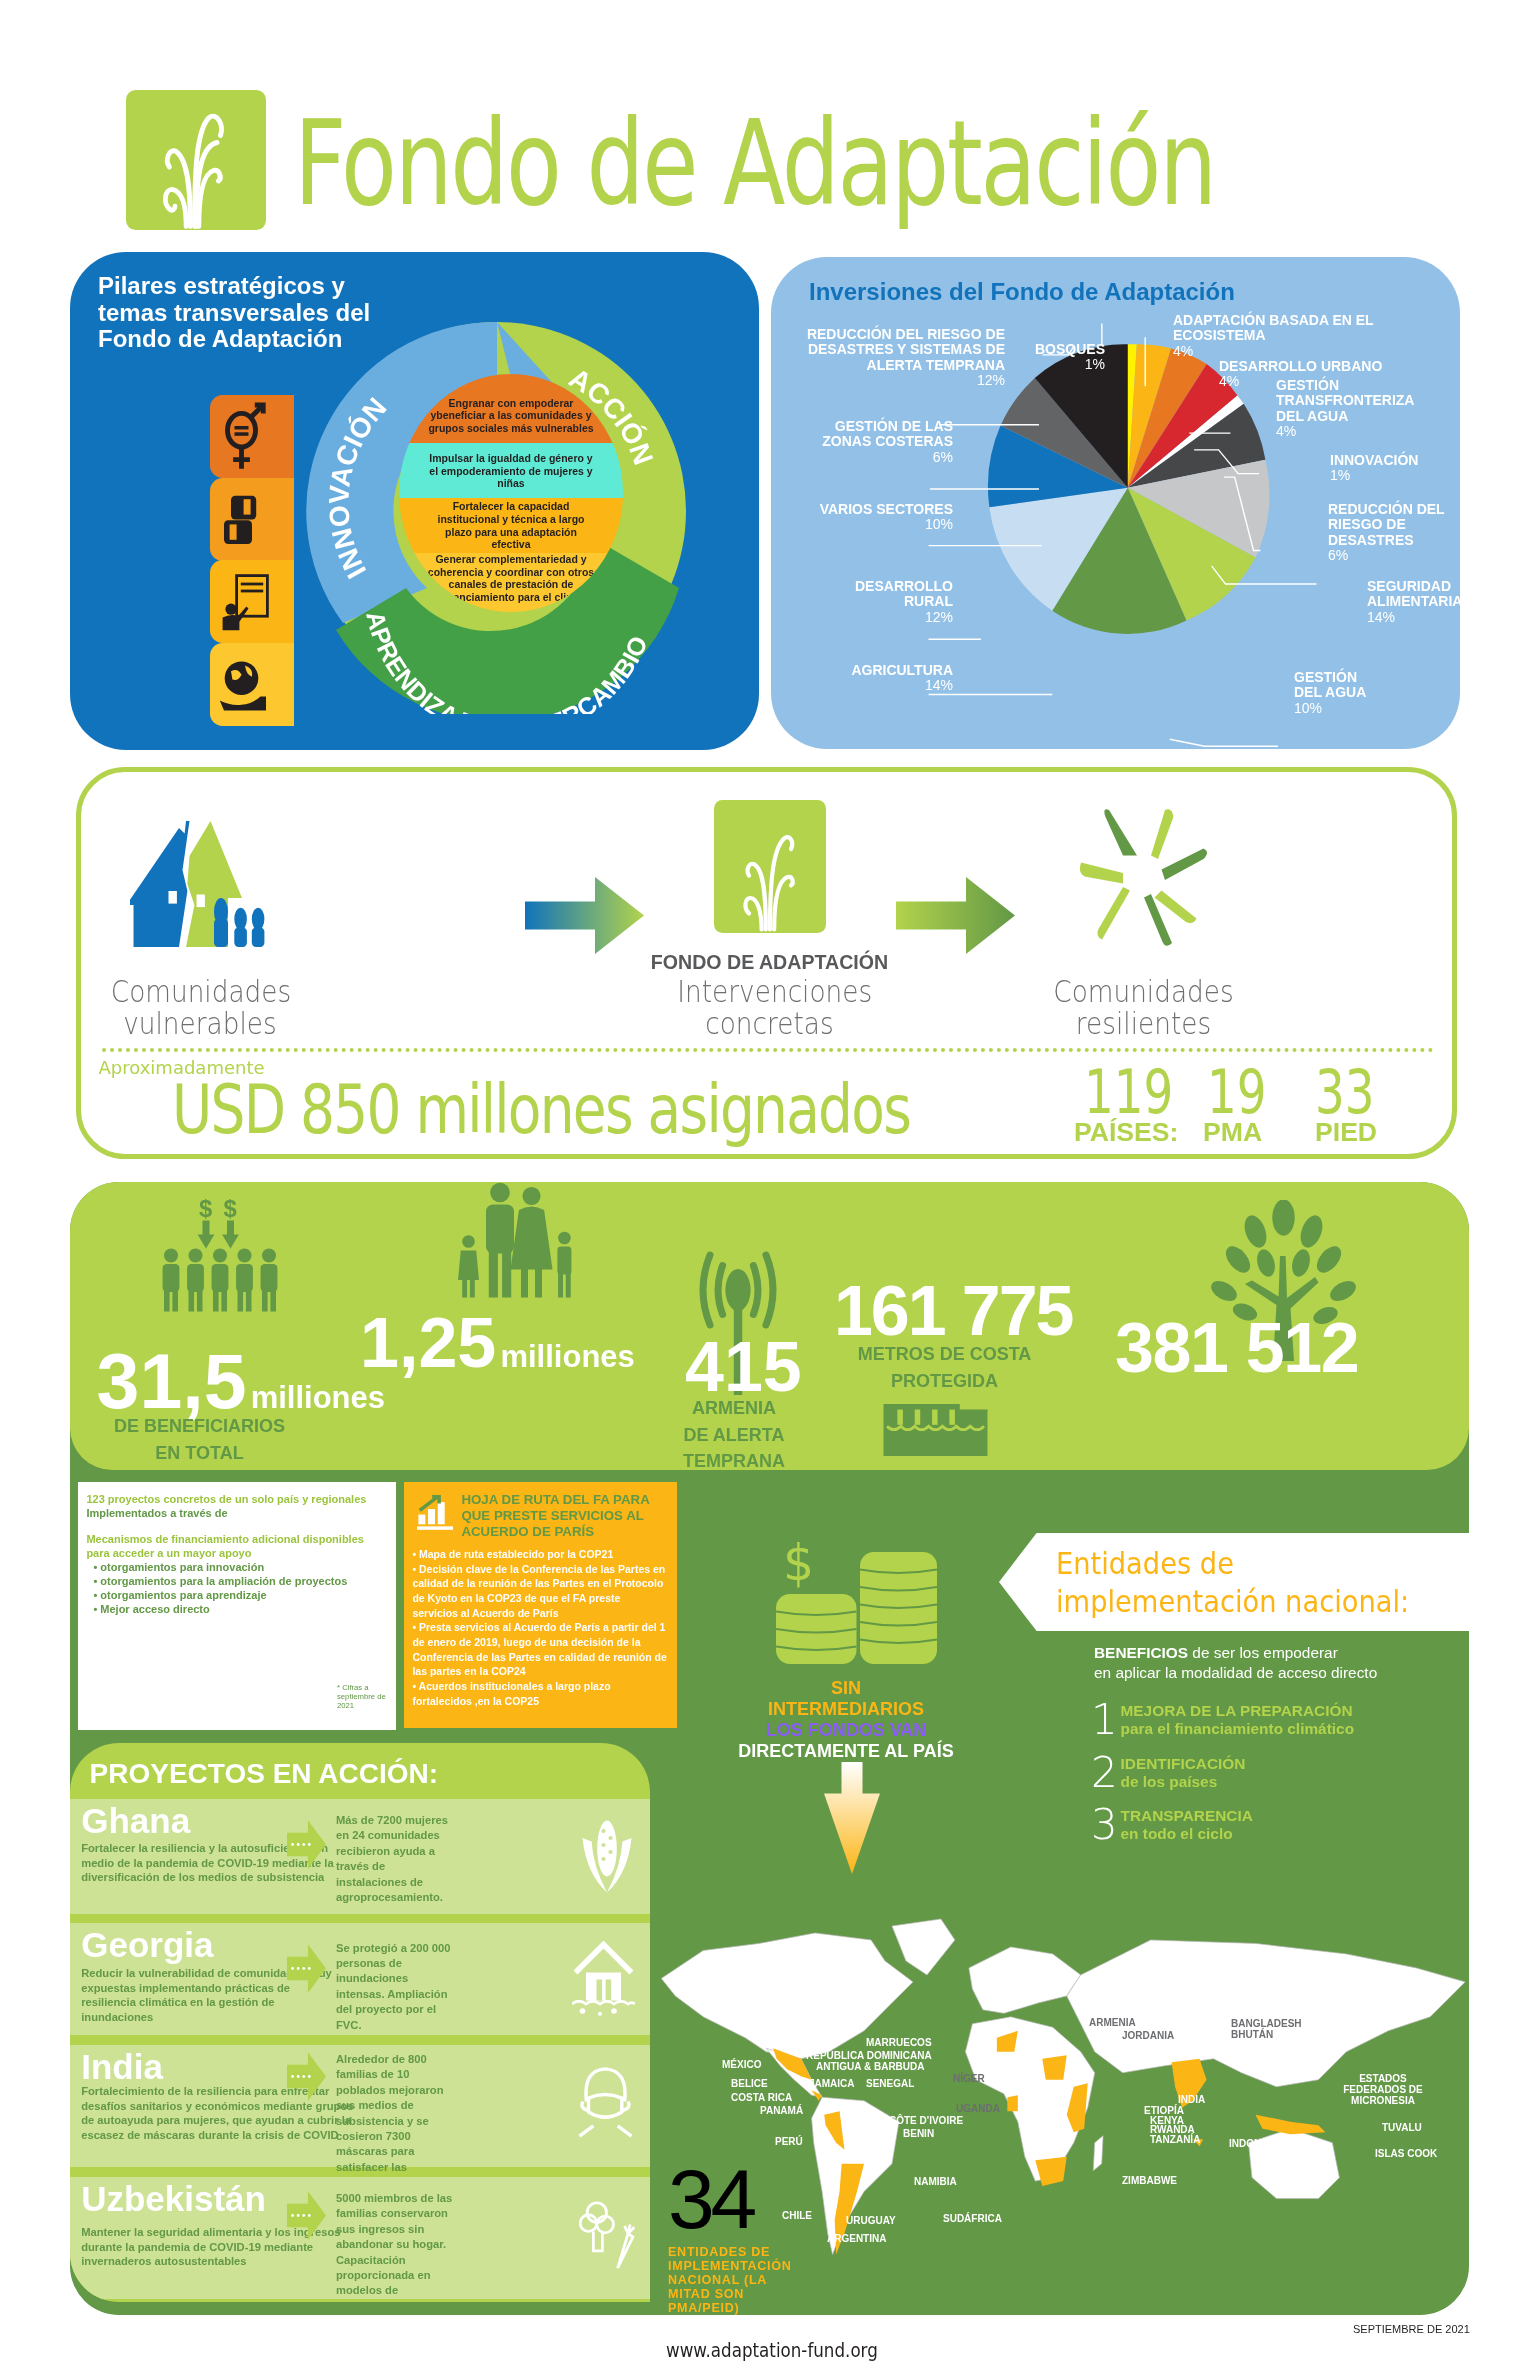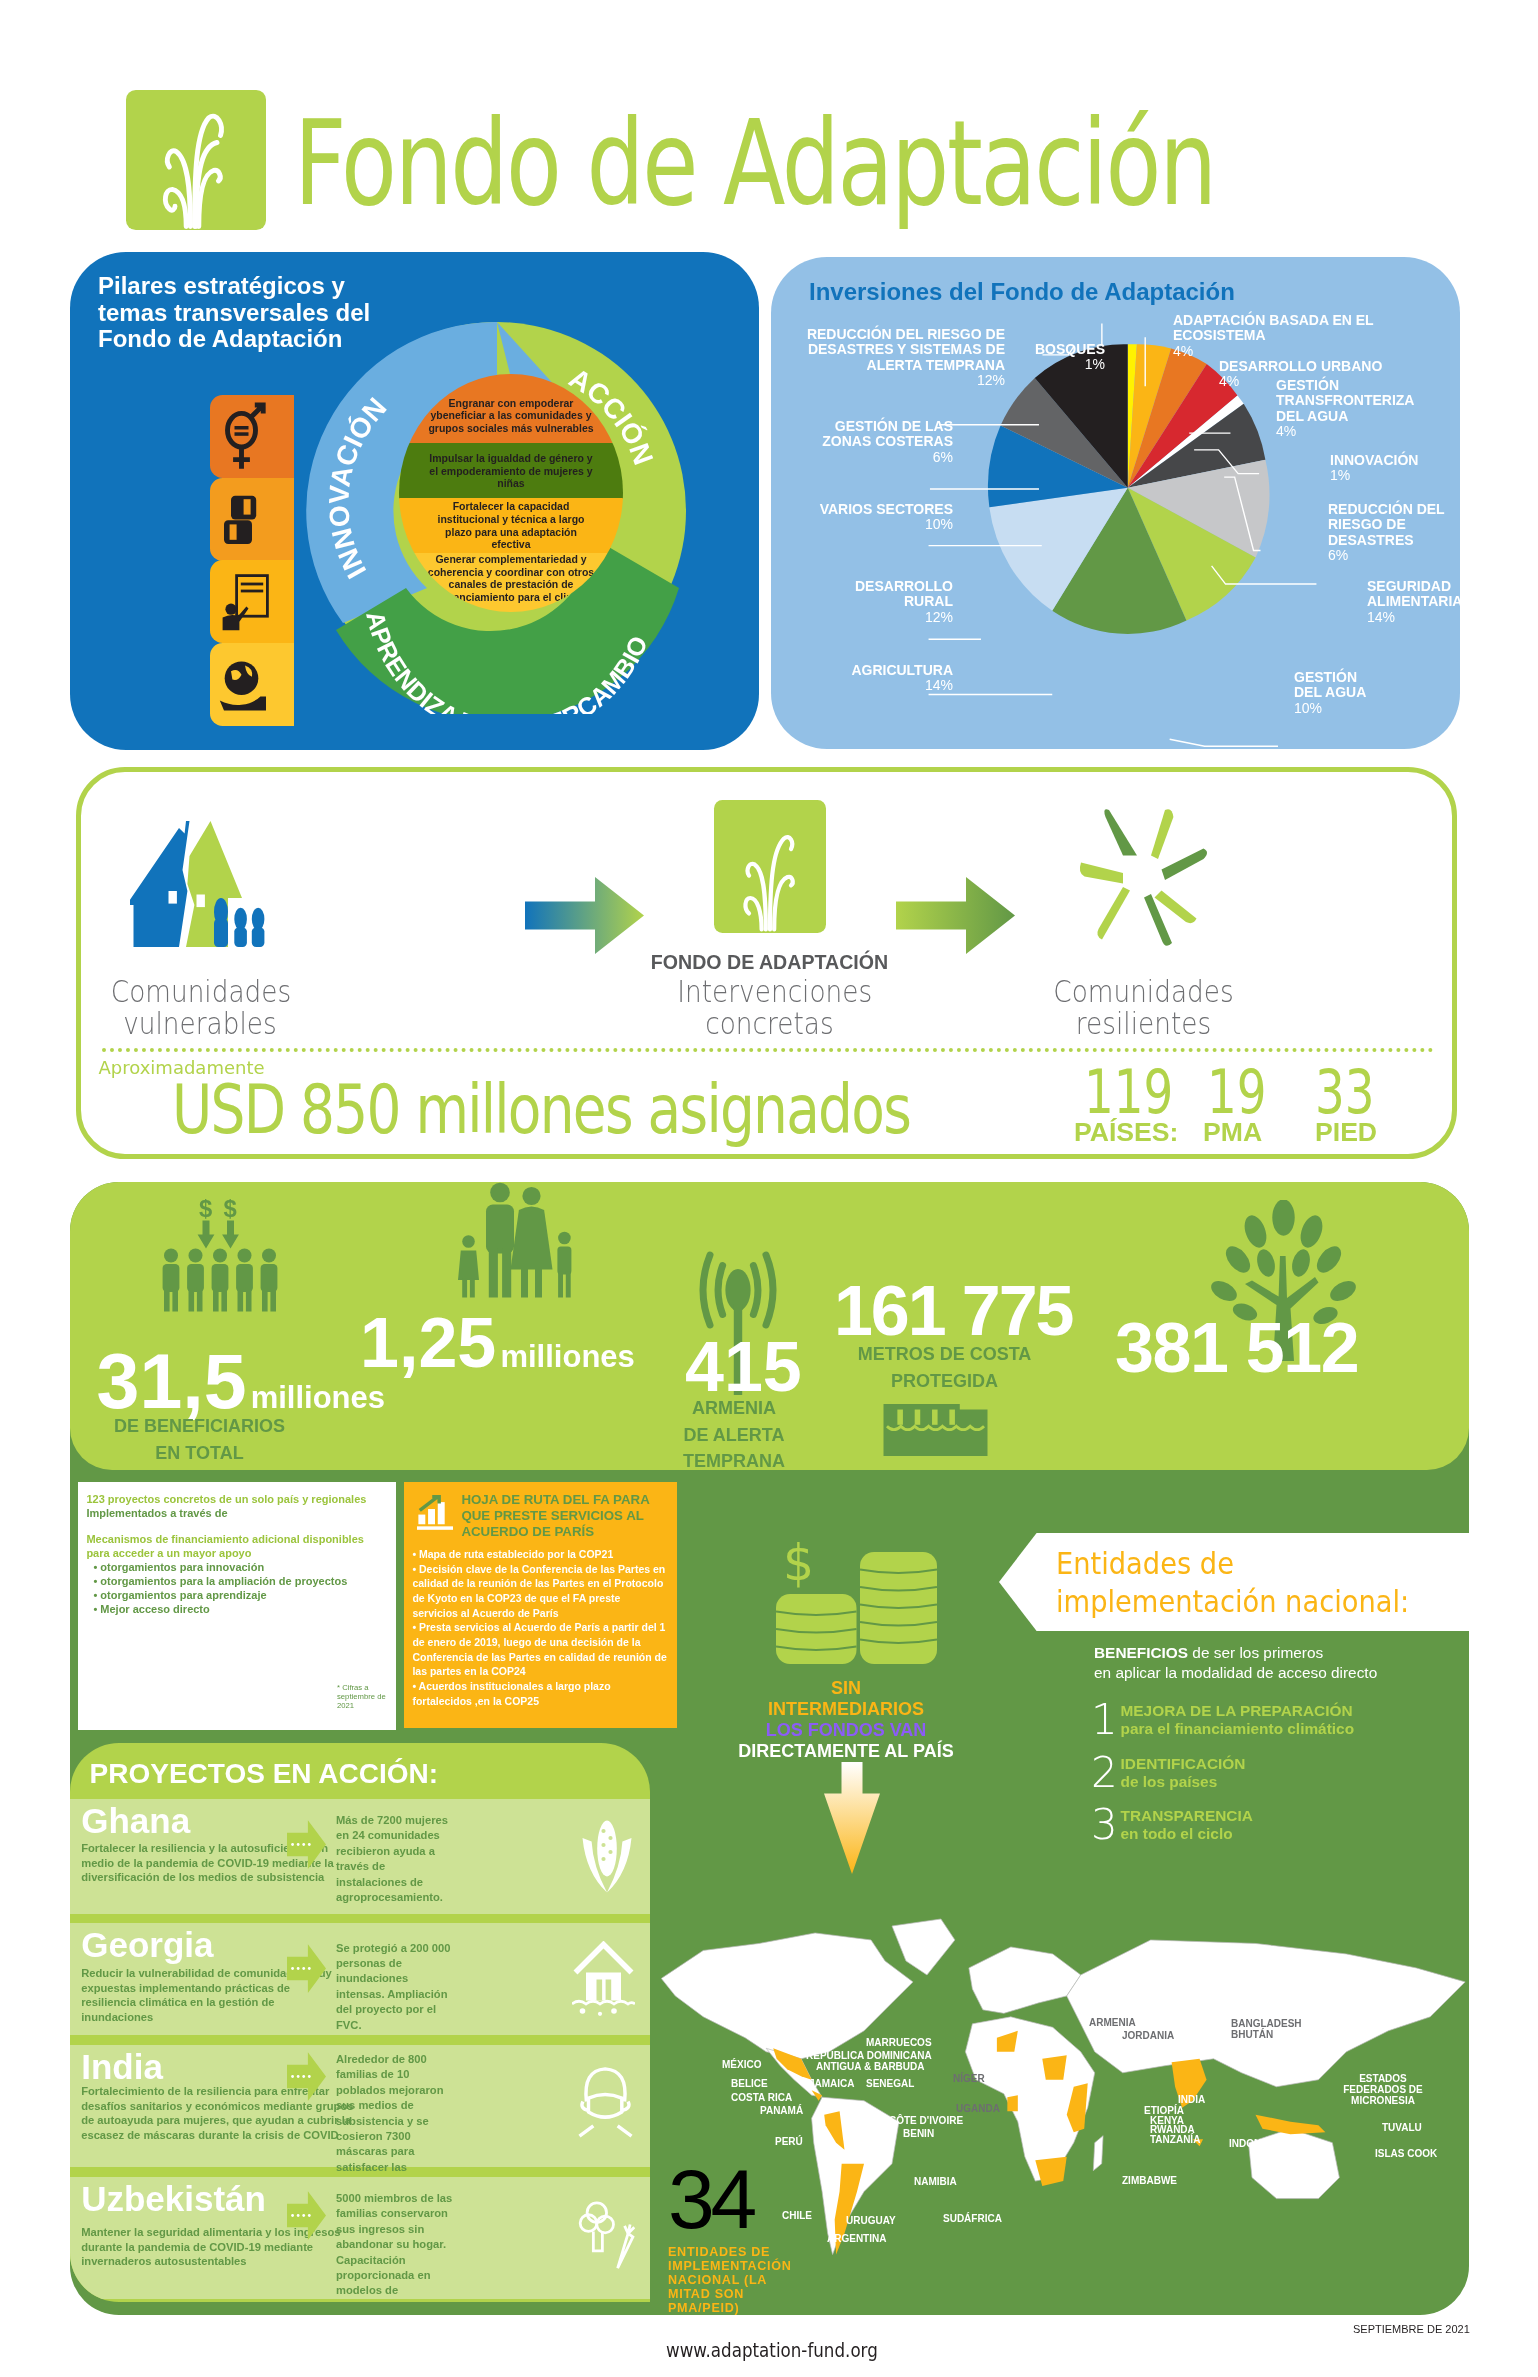--- a/index.html
+++ b/index.html
@@ -147,21 +147,21 @@
       <path id="arcAcc" d="M340 110 A190 190 0 0 1 500 340"></path>
       <path id="arcApr" d="M110 430 A210 220 0 0 0 530 400"></path>
     </defs>
     <text font-family="Liberation Sans, sans-serif" font-weight="bold" font-size="40" fill="#fff"><textPath href="#arcInno" startOffset="10%">INNOVACIÓN</textPath></text>
     <text font-family="Liberation Sans, sans-serif" font-weight="bold" font-size="40" fill="#fff"><textPath href="#arcAcc" startOffset="20%">ACCIÓN</textPath></text>
     <text font-family="Liberation Sans, sans-serif" font-weight="bold" font-size="36" fill="#fff"><textPath href="#arcApr" startOffset="4%">APRENDIZAJE E INTERCAMBIO</textPath></text>
   </svg>
 
   <div class="abs" style="left:329px;top:122px;width:224px;height:238px;border-radius:50%;overflow:hidden;">
     <div class="oval-band" style="top:0;height:69px;background:#e87722;padding-top:14px;">Engranar con empoderar ybeneficiar a las comunidades y grupos sociales más vulnerables</div>
-    <div class="oval-band" style="top:69px;height:56px;background:#4d7c0f;">Impulsar la igualdad de género y el empoderamiento de mujeres y niñas</div>
+    <div class="oval-band" style="top:69px;height:56px;background:#5eead4;">Impulsar la igualdad de género y el empoderamiento de mujeres y niñas</div>
     <div class="oval-band" style="top:124px;height:55px;background:#fbb515;">Fortalecer la capacidad institucional y técnica a largo plazo para una adaptación efectiva</div>
     <div class="oval-band" style="top:179px;height:59px;background:#fdc82f;padding-bottom:8.4px;">Generar complementariedad y coherencia y coordinar con otros canales de prestación de financiamiento para el clima</div>
   </div>
 </div>
 
 <div class="abs" id="invest">
   <div class="abs" id="invest-title">Inversiones del Fondo de Adaptación</div>
   <svg class="abs" style="left:0;top:0" width="689" height="492" viewBox="0 0 985 704">
     <g transform="translate(510,330)">
       <path d="M0 0 L0 -205 A200 210 0 0 1 13 -205 Z" fill="#fff200"></path>
@@ -557,21 +557,21 @@
     </defs>
   <path d="M25 0 H55 V45 H80 L40 160 L0 45 H25 Z" fill="url(#gd)"></path>
 </svg>
 
 <div class="abs" id="entidades-banner"></div>
 <div class="abs" id="entidades-title">
   <div>Entidades de</div>
   <div>implementación nacional:</div>
 </div>
 <div class="abs" id="benef">
-  <div><span>BENEFICIOS</span><span style="font-weight:normal;"> de ser los primeros</span></div>
+  <div><span>BENEFICIOS</span><span style="font-weight:normal;"> de ser los empoderar</span></div>
   <div style="font-weight:normal;">en aplicar la modalidad de acceso directo</div>
 </div>
 <div class="benef-item" style="top:1699px;">
   <span class="benef-num">1</span>
   <div class="benef-txt">
       <div>MEJORA DE LA PREPARACIÓN</div>
       <div>para el financiamiento climático</div>
     </div>
 </div>
 <div class="benef-item" style="top:1752px;">

